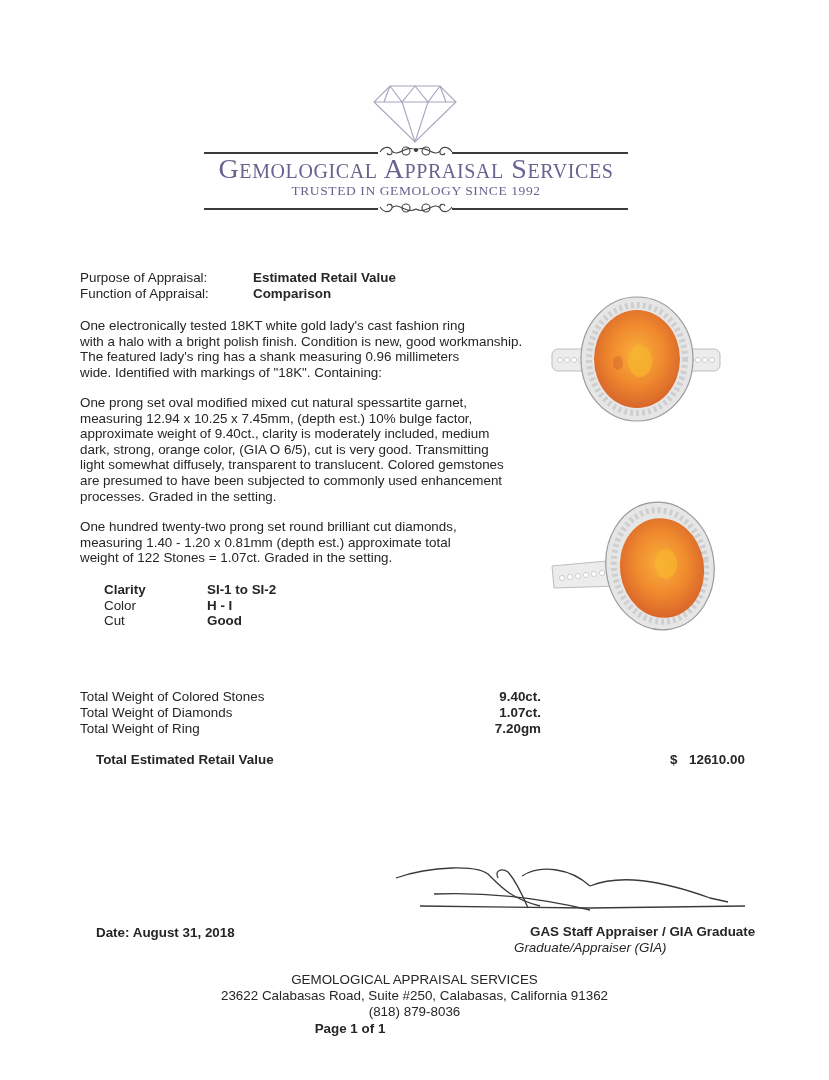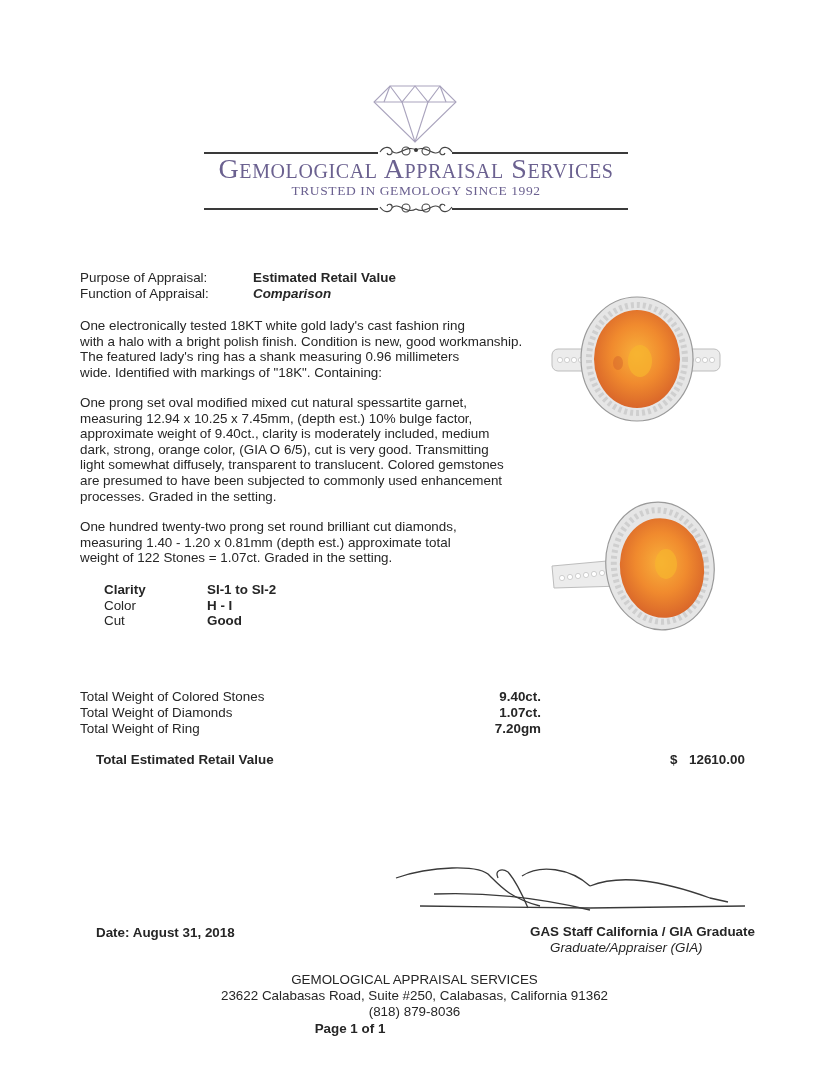--- a/index.html
+++ b/index.html
@@ -71,21 +71,21 @@
       <path d="M14,9 C20,2 28,16 38,10 C48,16 56,2 62,9"></path>
       <circle cx="28" cy="9" r="4"></circle>
       <circle cx="48" cy="9" r="4"></circle>
     </g>
   </svg>
 </div>
 
 <div class="abs txt" style="left:80px; top:270px;">Purpose of Appraisal:</div>
 <div class="abs txt b" style="left:237px; top:270px;">Estimated Retail Value</div>
 <div class="abs txt" style="left:80px; top:286px;">Function of Appraisal:</div>
-<div class="abs txt b" style="left:237px; top:286px;font-style:italic;">Comparison</div>
+<div class="abs txt b" style="left:237px; top:286px;">Comparison</div>
 
 <div class="abs para" style="top:318px;">
   <div class="txt">One electronically tested 18KT white gold lady's cast fashion ring</div>
   <div class="txt">with a halo with a bright polish finish. Condition is new, good workmanship.</div>
   <div class="txt">The featured lady's ring has a shank measuring 0.96 millimeters</div>
   <div class="txt">wide. Identified with markings of "18K".  Containing:</div>
 </div>
 
 <div class="abs para" style="top:395px;">
   <div class="txt">One prong set oval modified mixed cut natural spessartite garnet,</div>
@@ -189,21 +189,21 @@
       <path d="M44,36 C90,34 140,38 200,52"></path>
       <path d="M30,48 L200,50"></path>
       <path d="M118,14 C125,22 132,36 138,50"></path>
       <path d="M132,18 C150,6 180,10 200,28"></path>
       <path d="M200,28 C230,16 270,22 320,40 L338,44"></path>
       <path d="M200,50 L355,48"></path>
       <path d="M118,14 C112,10 104,12 108,20"></path>
     </g>
   </svg>
 </div>
-<div class="abs txt b" style="left:514px; top:924px;">GAS Staff California / GIA Graduate</div>
-<div class="abs txt" style="left:514px; top:940px; font-style:italic;margin-left:36px;">Graduate/Appraiser (GIA)</div>
+<div class="abs txt b" style="left:514px; top:924px;">GAS Staff Appraiser / GIA Graduate</div>
+<div class="abs txt" style="left:514px; top:940px; font-style:italic;">Graduate/Appraiser (GIA)</div>
 
 <div class="abs txt b" style="left:80px; top:925px;">Date: August 31, 2018</div>
 
 <div class="abs txt" style="left:0; width:829px; text-align:center; top:972px;">GEMOLOGICAL APPRAISAL SERVICES</div>
 <div class="abs txt" style="left:0; width:829px; text-align:center; top:988px;">23622 Calabasas Road, Suite #250, Calabasas, California 91362</div>
 <div class="abs txt" style="left:0; width:829px; text-align:center; top:1004px;">(818) 879-8036</div>
 <div class="abs txt b" style="left:0; width:668px; text-align:center; top:1021px;">Page 1 of 1</div>
 
 </body></html>

